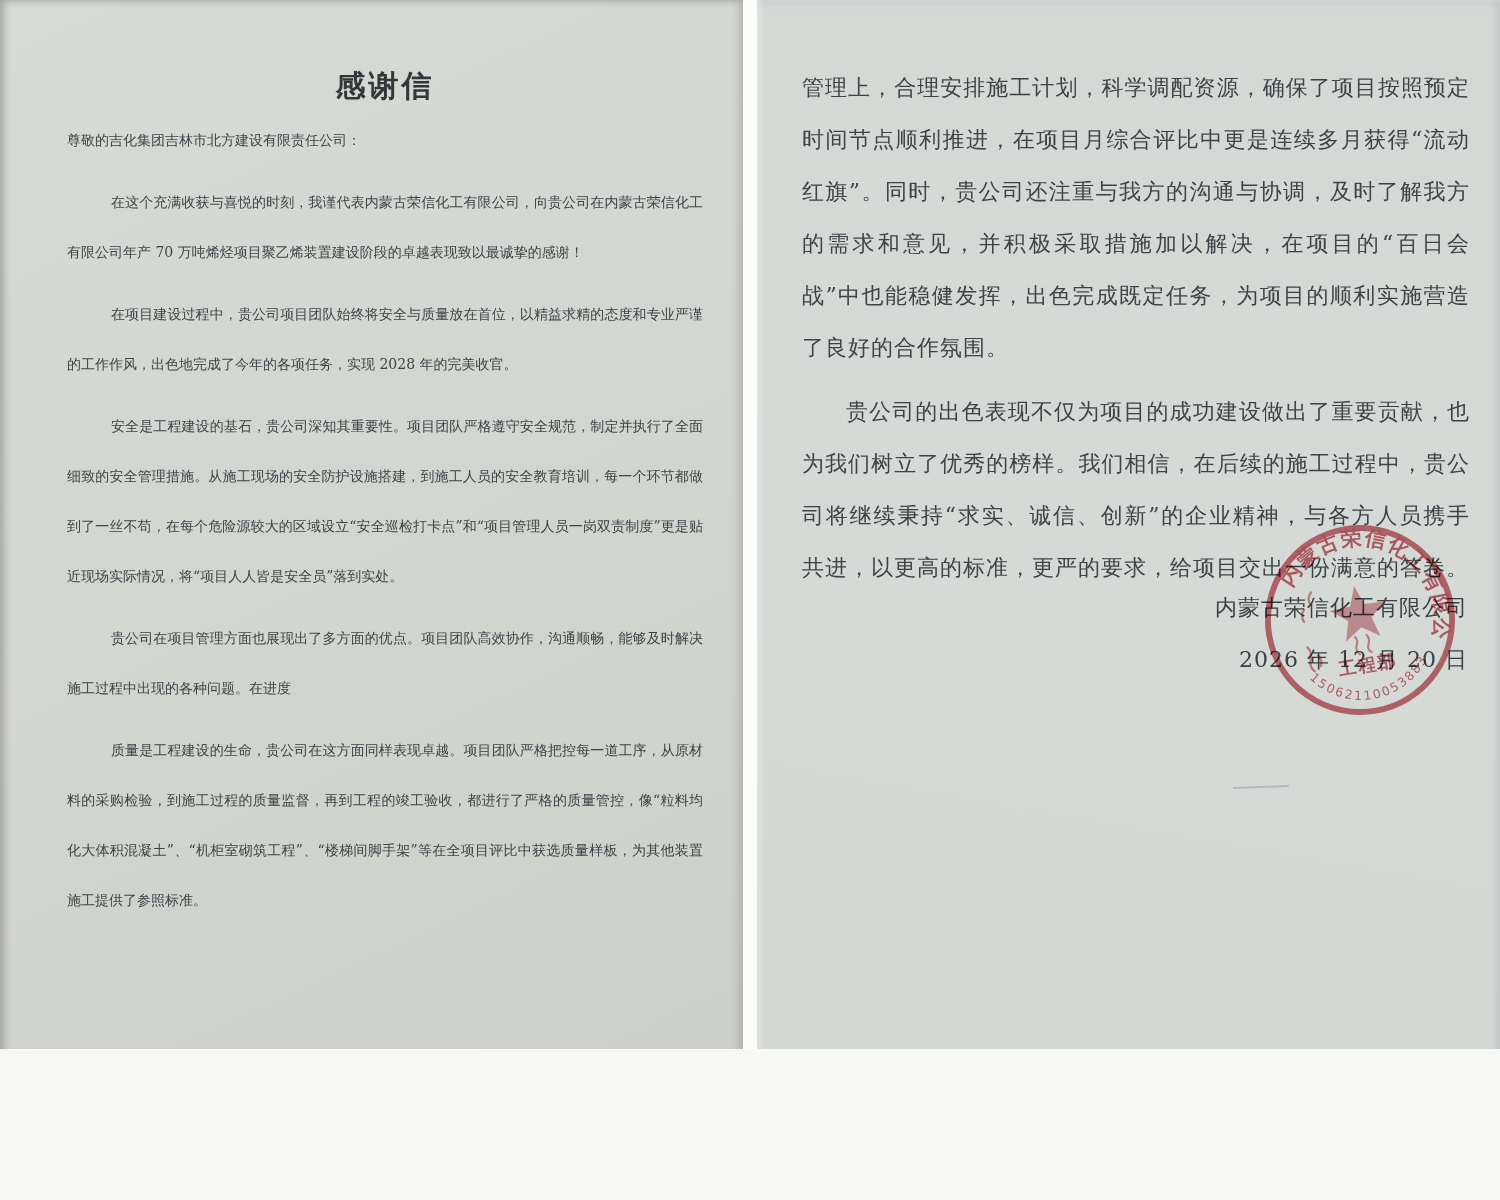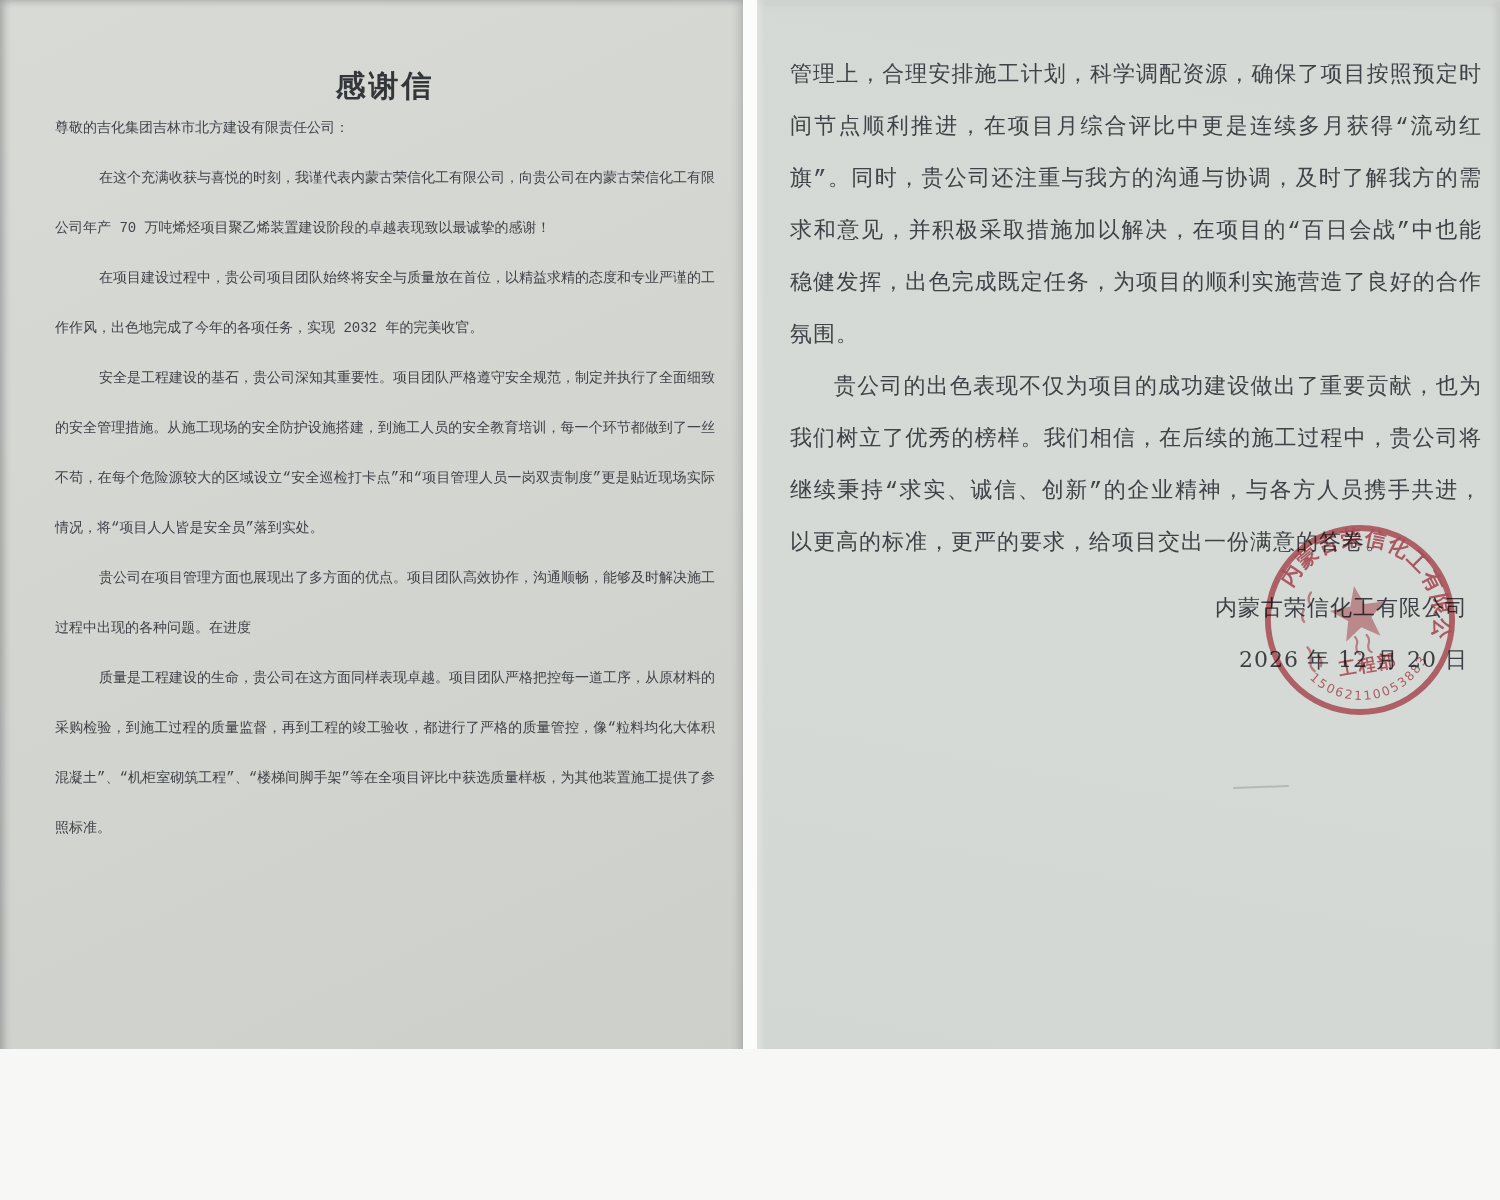--- a/index.html
+++ b/index.html
@@ -14,40 +14,40 @@
   .page2{left:757px;width:743px;
          background:linear-gradient(190deg,#d5d9d6 0%,#d6dad7 55%,#d2d6d3 100%);
          box-shadow:inset 3px 0 6px rgba(255,255,255,.45), inset -3px 0 7px rgba(40,40,45,.10),
                     inset 0 4px 8px rgba(40,40,45,.05);}
   .title{position:absolute;left:55px;top:66px;width:660px;margin:0;text-align:center;
          font-family:"DejaVu Sans","Liberation Sans",sans-serif;font-weight:bold;
          font-size:30px;color:#33373a;letter-spacing:3px;}
   .bodytext{position:absolute;margin:0;text-align:justify;}
   .body1{left:55px;top:103px;width:660px;font-size:14px;line-height:50px;}
   .body2{left:33px;top:50px;width:692px;font-size:22px;line-height:52px;letter-spacing:1px;}
-  .bodytext p{margin:0;font-family:Liberation Mono, monospace;}
+  .bodytext p{margin:12px;}
   .bodytext p.indent{text-indent:44px;}
   .sig{position:absolute;right:32px;top:582px;text-align:right;font-size:22px;
        line-height:52px;letter-spacing:1px;color:#3c4044;}
   .seal{position:absolute;left:504px;top:521px;width:198px;height:198px;
         transform:rotate(-10deg);mix-blend-mode:multiply;opacity:.88;}
   .pencil-line{position:absolute;left:476px;top:786px;width:56px;height:2px;
                background:rgba(95,100,108,.28);transform:rotate(-2deg);border-radius:1px;}
 </style>
 </head>
 <body>
 
 <div class="canvas">
 
   <div class="page page1">
     <h1 class="title">感谢信</h1>
     <div class="bodytext body1">
       <p>尊敬的吉化集团吉林市北方建设有限责任公司：</p>
       <p class="indent">在这个充满收获与喜悦的时刻，我谨代表内蒙古荣信化工有限公司，向贵公司在内蒙古荣信化工有限公司年产 70 万吨烯烃项目聚乙烯装置建设阶段的卓越表现致以最诚挚的感谢！</p>
-      <p class="indent">在项目建设过程中，贵公司项目团队始终将安全与质量放在首位，以精益求精的态度和专业严谨的工作作风，出色地完成了今年的各项任务，实现 2032 年的完美收官。</p>
+      <p class="indent">在项目建设过程中，贵公司项目团队始终将安全与质量放在首位，以精益求精的态度和专业严谨的工作作风，出色地完成了今年的各项任务，实现 2028 年的完美收官。</p>
       <p class="indent">安全是工程建设的基石，贵公司深知其重要性。项目团队严格遵守安全规范，制定并执行了全面细致的安全管理措施。从施工现场的安全防护设施搭建，到施工人员的安全教育培训，每一个环节都做到了一丝不苟，在每个危险源较大的区域设立“安全巡检打卡点”和“项目管理人员一岗双责制度”更是贴近现场实际情况，将“项目人人皆是安全员”落到实处。</p>
       <p class="indent">贵公司在项目管理方面也展现出了多方面的优点。项目团队高效协作，沟通顺畅，能够及时解决施工过程中出现的各种问题。在进度</p>
       <p class="indent">质量是工程建设的生命，贵公司在这方面同样表现卓越。项目团队严格把控每一道工序，从原材料的采购检验，到施工过程的质量监督，再到工程的竣工验收，都进行了严格的质量管控，像“粒料均化大体积混凝土”、“机柜室砌筑工程”、“楼梯间脚手架”等在全项目评比中获选质量样板，为其他装置施工提供了参照标准。</p>
     </div>
   </div>
 
   <div class="gap"></div>
 
   <div class="page page2">
     <div class="bodytext body2">

